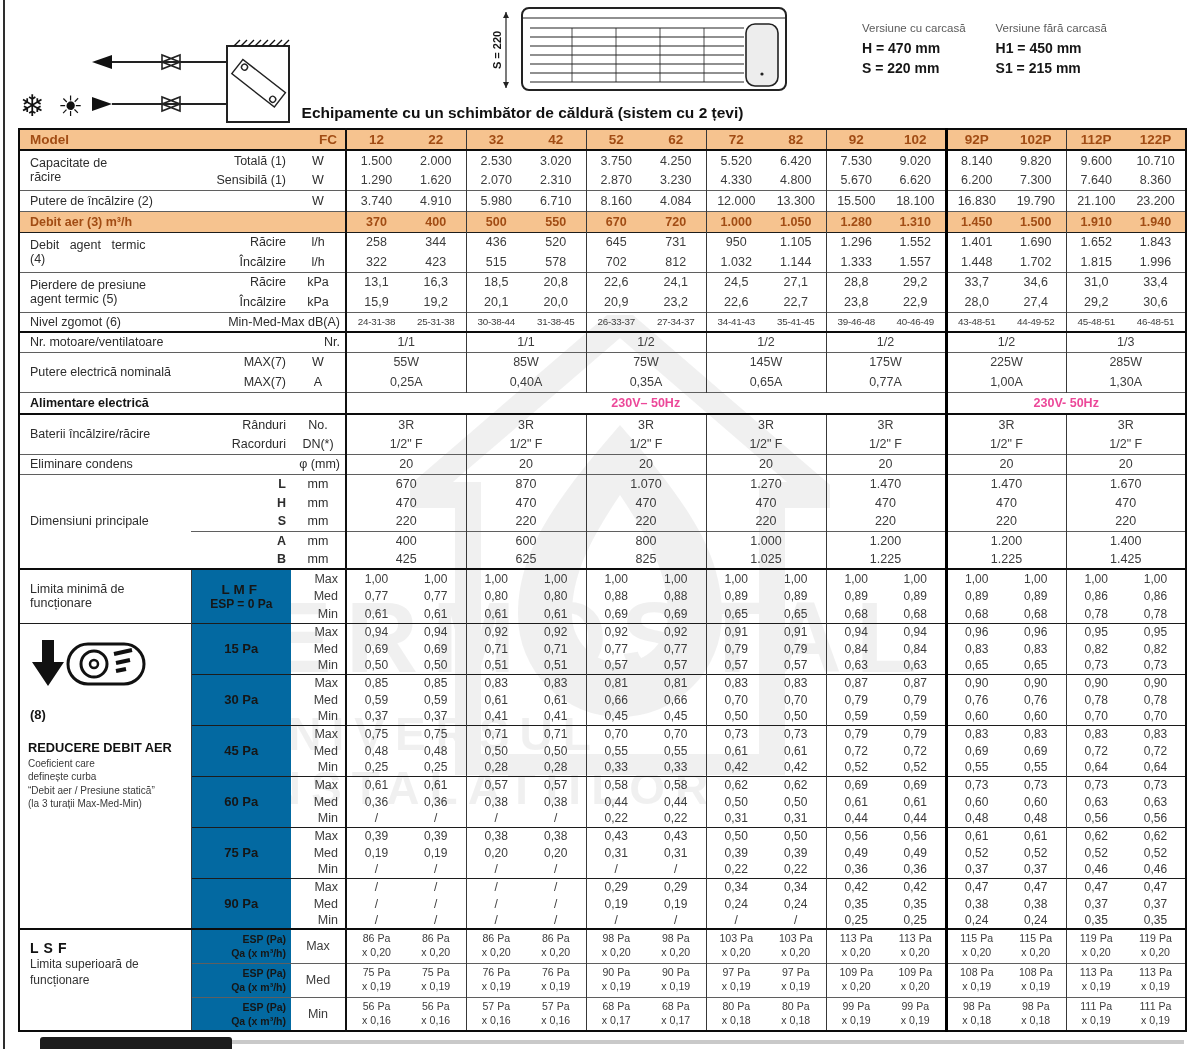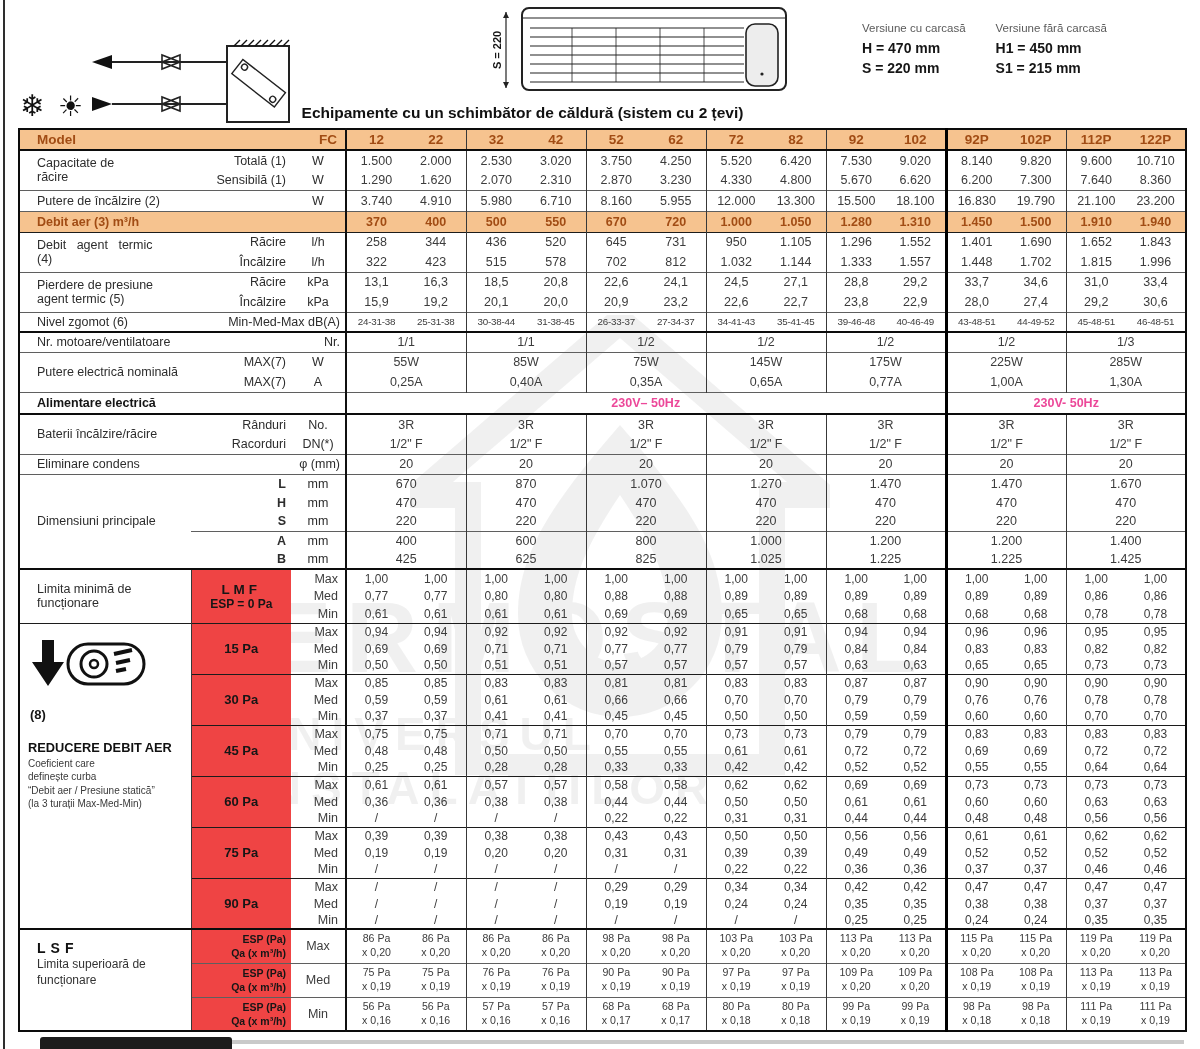--- a/index.html
+++ b/index.html
@@ -27,36 +27,36 @@
   table { position:absolute; left:18px; top:128px; width:1167px; table-layout:fixed;
           border-collapse:collapse; border:2.6px solid #0c0c0c; z-index:1; background:transparent; }
   td { font-size:12.5px; color:#3c3c3c; padding:0 3px; vertical-align:middle; overflow:hidden; }
   tr.hdr td { background:#f6c38f; color:#a14c14; font-weight:bold; font-size:13.5px; }
   .bt1 td { border-top:1px solid #5f5f5f; }
   .btm td { border-top:1.6px solid #1c1c1c; }
   .bt2 td { border-top:2.6px solid #0c0c0c; }
   .ls { border-left:2px solid #101010; }
   .gs { border-left:1.2px solid #383838; }
   .ps { border-left:3px solid #000; }
-  .lbl { text-align:left; padding-left:17px; color:#2d2d2d; }
+  .lbl { text-align:left; padding-left:10px; color:#2d2d2d; }
   .lbl.ws { word-spacing:7px; }
   .bold { font-weight:bold; color:#151515; }
   .sub { text-align:right; padding-right:5px; color:#2d2d2d; }
   .unit { text-align:center; color:#2d2d2d; }
   .fc { text-align:right; padding-right:8px; }
   .v,.hv,.fv,.sv,.lv,.gv { text-align:center; }
   .sv { font-size:9.8px; letter-spacing:-0.2px; }
   .fv { font-size:12px; }
   .lv { font-size:10.6px; line-height:1.3; }
   .ov { background:#f6c38f; color:#a14c14; font-weight:bold; }
   .or-lbl { background:#f6c38f; color:#a14c14;margin-left:46px; }
   .sup { text-align:center; font-weight:bold; color:#ec4899; }
   .speed { text-align:right; padding-right:7px; color:#3c3c3c; }
   .speed.ctr { text-align:center; padding-right:3px; }
-  .pa { background:#ef4444; text-align:center; color:#161616; border-left:1.2px solid #383838; }
+  .pa { background:#0369a1; text-align:center; color:#161616; border-left:1.2px solid #383838; }
   .pa-code { font-weight:800; letter-spacing:4px; font-size:13.5px; }
   .pa-esp { font-weight:bold; font-size:12px; }
   .pa-val { font-weight:bold; font-size:13px; }
   .lsf-pa { text-align:right; padding-right:5px; font-weight:bold; font-size:10.5px; line-height:1.35; }
   .dim-sub { font-weight:bold; }
   .biglbl { vertical-align:top; text-align:left; padding:14px 4px 0 8px; }
   .biglbl .num { font-weight:bold; font-size:13px; color:#161616; margin:14px 0 18px 2px; }
   .biglbl .ttl { font-weight:bold; font-size:12.8px; color:#111; margin-bottom:2px; }
   .biglbl .dsc { font-size:10px; color:#3a3a3a; line-height:1.35; }
   .lsf-lbl { vertical-align:top; padding-top:10px; }
@@ -223,21 +223,21 @@
           <td class="v">8.360</td>
         </tr>
         <tr class="bt1" style="height: 21px;">
           <td class="lbl" colspan="2">Putere de încălzire (2)</td>
           <td class="unit">W</td>
           <td class="v ls">3.740</td>
           <td class="v">4.910</td>
           <td class="v gs">5.980</td>
           <td class="v">6.710</td>
           <td class="v gs">8.160</td>
-          <td class="v">5.955</td>
+          <td class="v">4.084</td>
           <td class="v gs">12.000</td>
           <td class="v">13.300</td>
           <td class="v gs">15.500</td>
           <td class="v">18.100</td>
           <td class="v ps">16.830</td>
           <td class="v">19.790</td>
           <td class="v gs">21.100</td>
           <td class="v">23.200</td>
         </tr>
         <tr class="bt1" style="height: 21px;">

